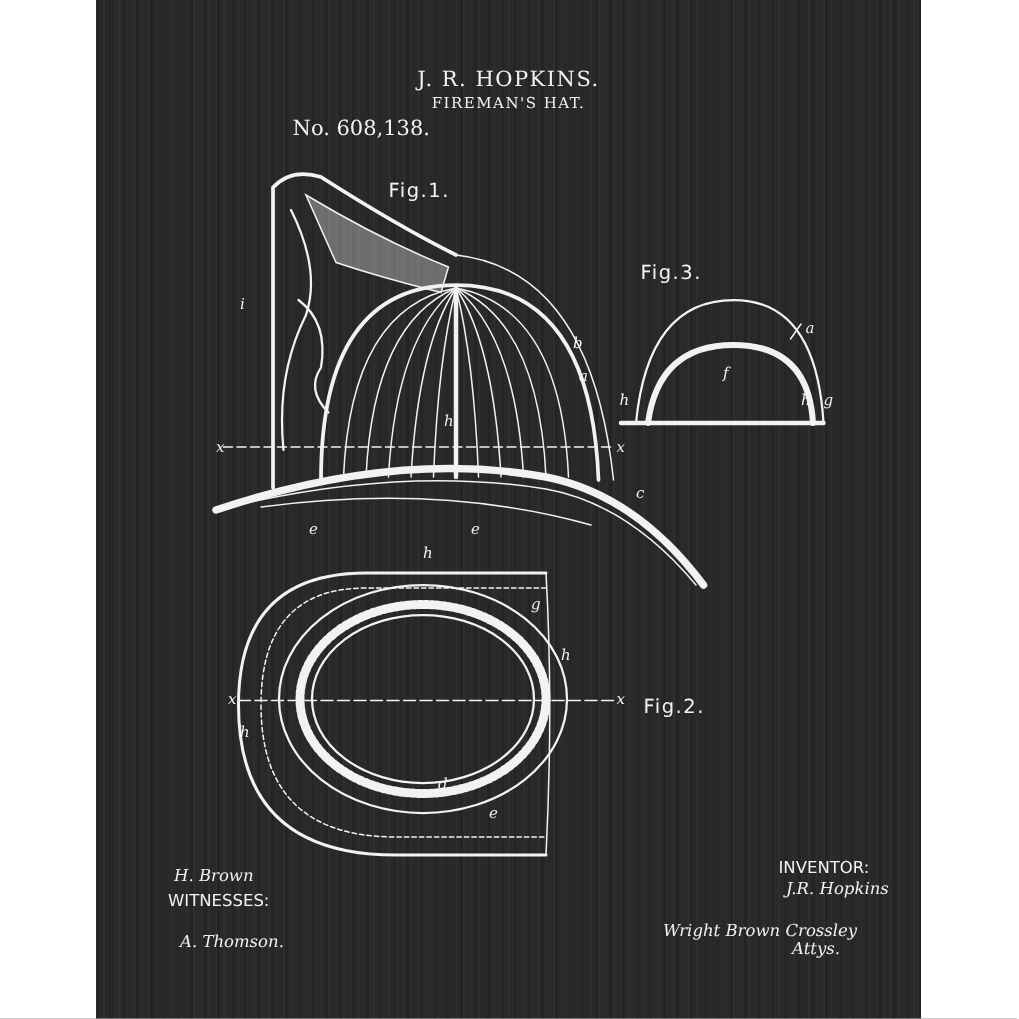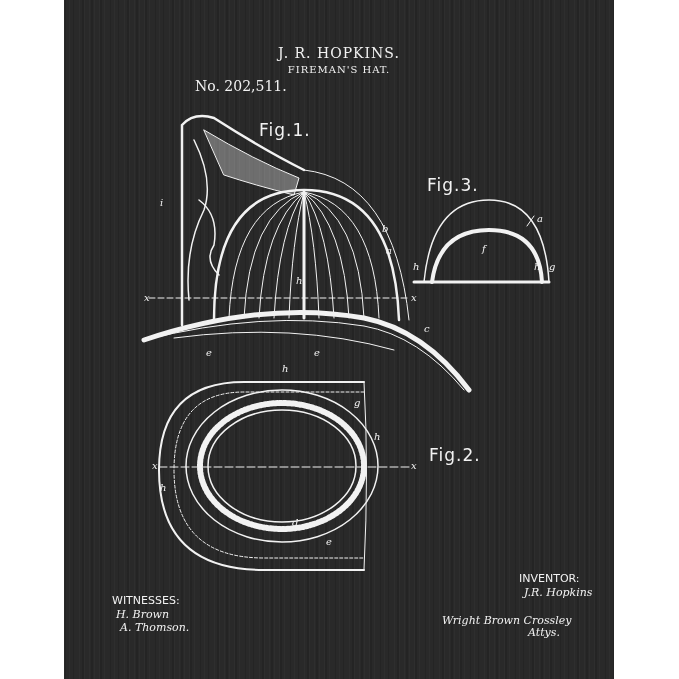--- a/index.html
+++ b/index.html
@@ -13,32 +13,32 @@
     overflow:hidden;
   }
   .txt { position:absolute; color:#f2f2f2; white-space:nowrap; }
   .serif { font-family:"DejaVu Serif", serif; }
   .sans { font-family:"DejaVu Sans", sans-serif; }
   .script { font-family:"DejaVu Serif", serif; font-style:italic; }
   .title { left:0; width:550px; text-align:center; top:45px; font-size:14px; letter-spacing:1px; }
   .subtitle { left:0; width:550px; text-align:center; top:64px; font-size:10px; letter-spacing:1px; }
   .patno { left:131px; top:78px; font-size:14px; }
   .patdate { left:335px; top:78px; font-size:14px; }
-  .fig { font-size:17px; letter-spacing:1px; }
+  .fig { font-size:13px; letter-spacing:1px; }
   .label-small { font-size:11px; }
   svg.drawing { position:absolute; left:0; top:0; }
 </style>
 </head>
 <body>
 
 <div class="panel">
 
   <div class="txt serif subtitle">FIREMAN'S HAT.</div>
   <div class="txt serif title">J. R. HOPKINS.</div>
-  <div class="txt serif patno">No. 202,511.</div>
+  <div class="txt serif patno">No. 608,138.</div>
 
   <svg class="drawing" width="550" height="679" viewBox="0 0 550 679">
     <g stroke="#f2f2f2" fill="none" stroke-linecap="round">
 
       <g>
 
         <path d="M80 340 Q200 300 300 318 Q360 330 405 390" stroke-width="5"></path>
         <path d="M80 340 Q200 310 300 326 Q355 336 400 390" stroke-width="1"></path>
         <path d="M110 338 Q230 322 330 350" stroke-width="1"></path>
 
@@ -104,24 +104,24 @@
       <text x="96" y="491">h</text>
       <text x="218" y="372">h</text>
       <text x="290" y="406">g</text>
       <text x="310" y="440">h</text>
       <text x="228" y="526">d</text>
       <text x="262" y="545">e</text>
     </g>
   </svg>
 
   <div class="txt sans fig" style="left:195px;top:120px;">Fig.1.</div>
-  <div class="txt sans fig" style="left:365px;top:445px;">Fig.2.</div>
+  <div class="txt sans fig" style="left:365px;top:464px;">Fig.2.</div>
   <div class="txt sans fig" style="left:363px;top:175px;">Fig.3.</div>
 
   <div class="txt sans label-small" style="left:48px;top:594px;">WITNESSES:</div>
-  <div class="txt script label-small" style="left:52px;top:608px;">H. Brown</div>
+  <div class="txt script label-small" style="left:52px;top:577px;">H. Brown</div>
   <div class="txt script label-small" style="left:56px;top:621px;">A. Thomson.</div>
 
   <div class="txt sans label-small" style="left:455px;top:572px;">INVENTOR:</div>
   <div class="txt script label-small" style="left:432px;top:586px;margin-left:28px;">J.R. Hopkins</div>
   <div class="txt script label-small" style="left:378px;top:614px;">Wright Brown Crossley</div>
   <div class="txt script label-small" style="left:464px;top:626px;">Attys.</div>
 </div>
 
 </body></html>

